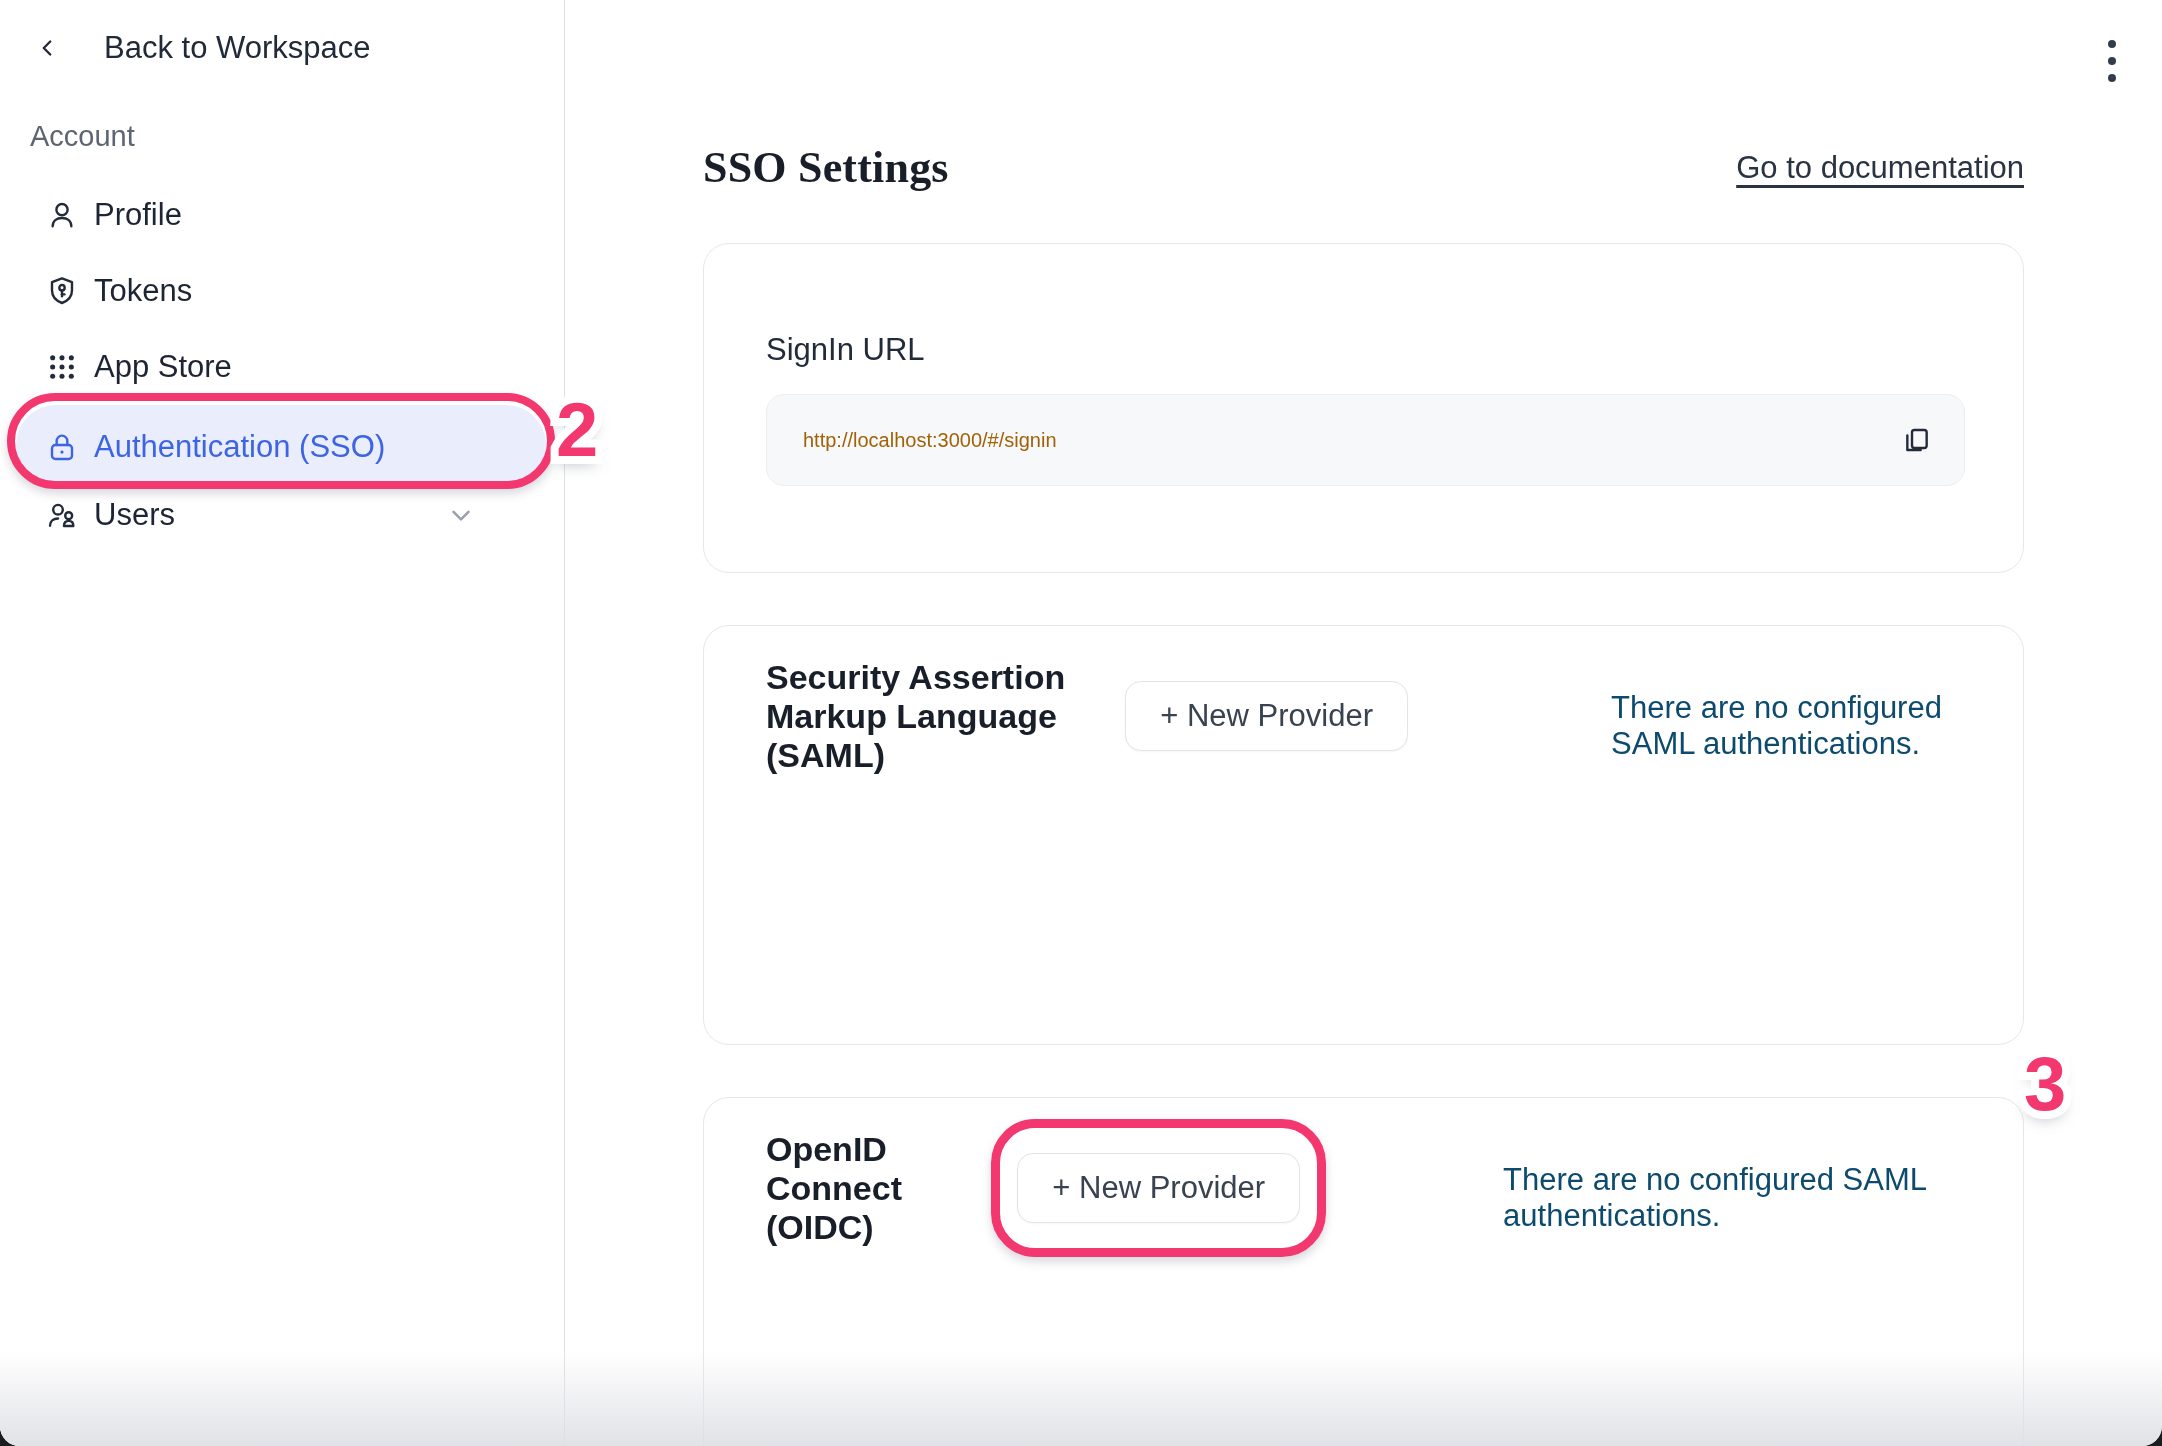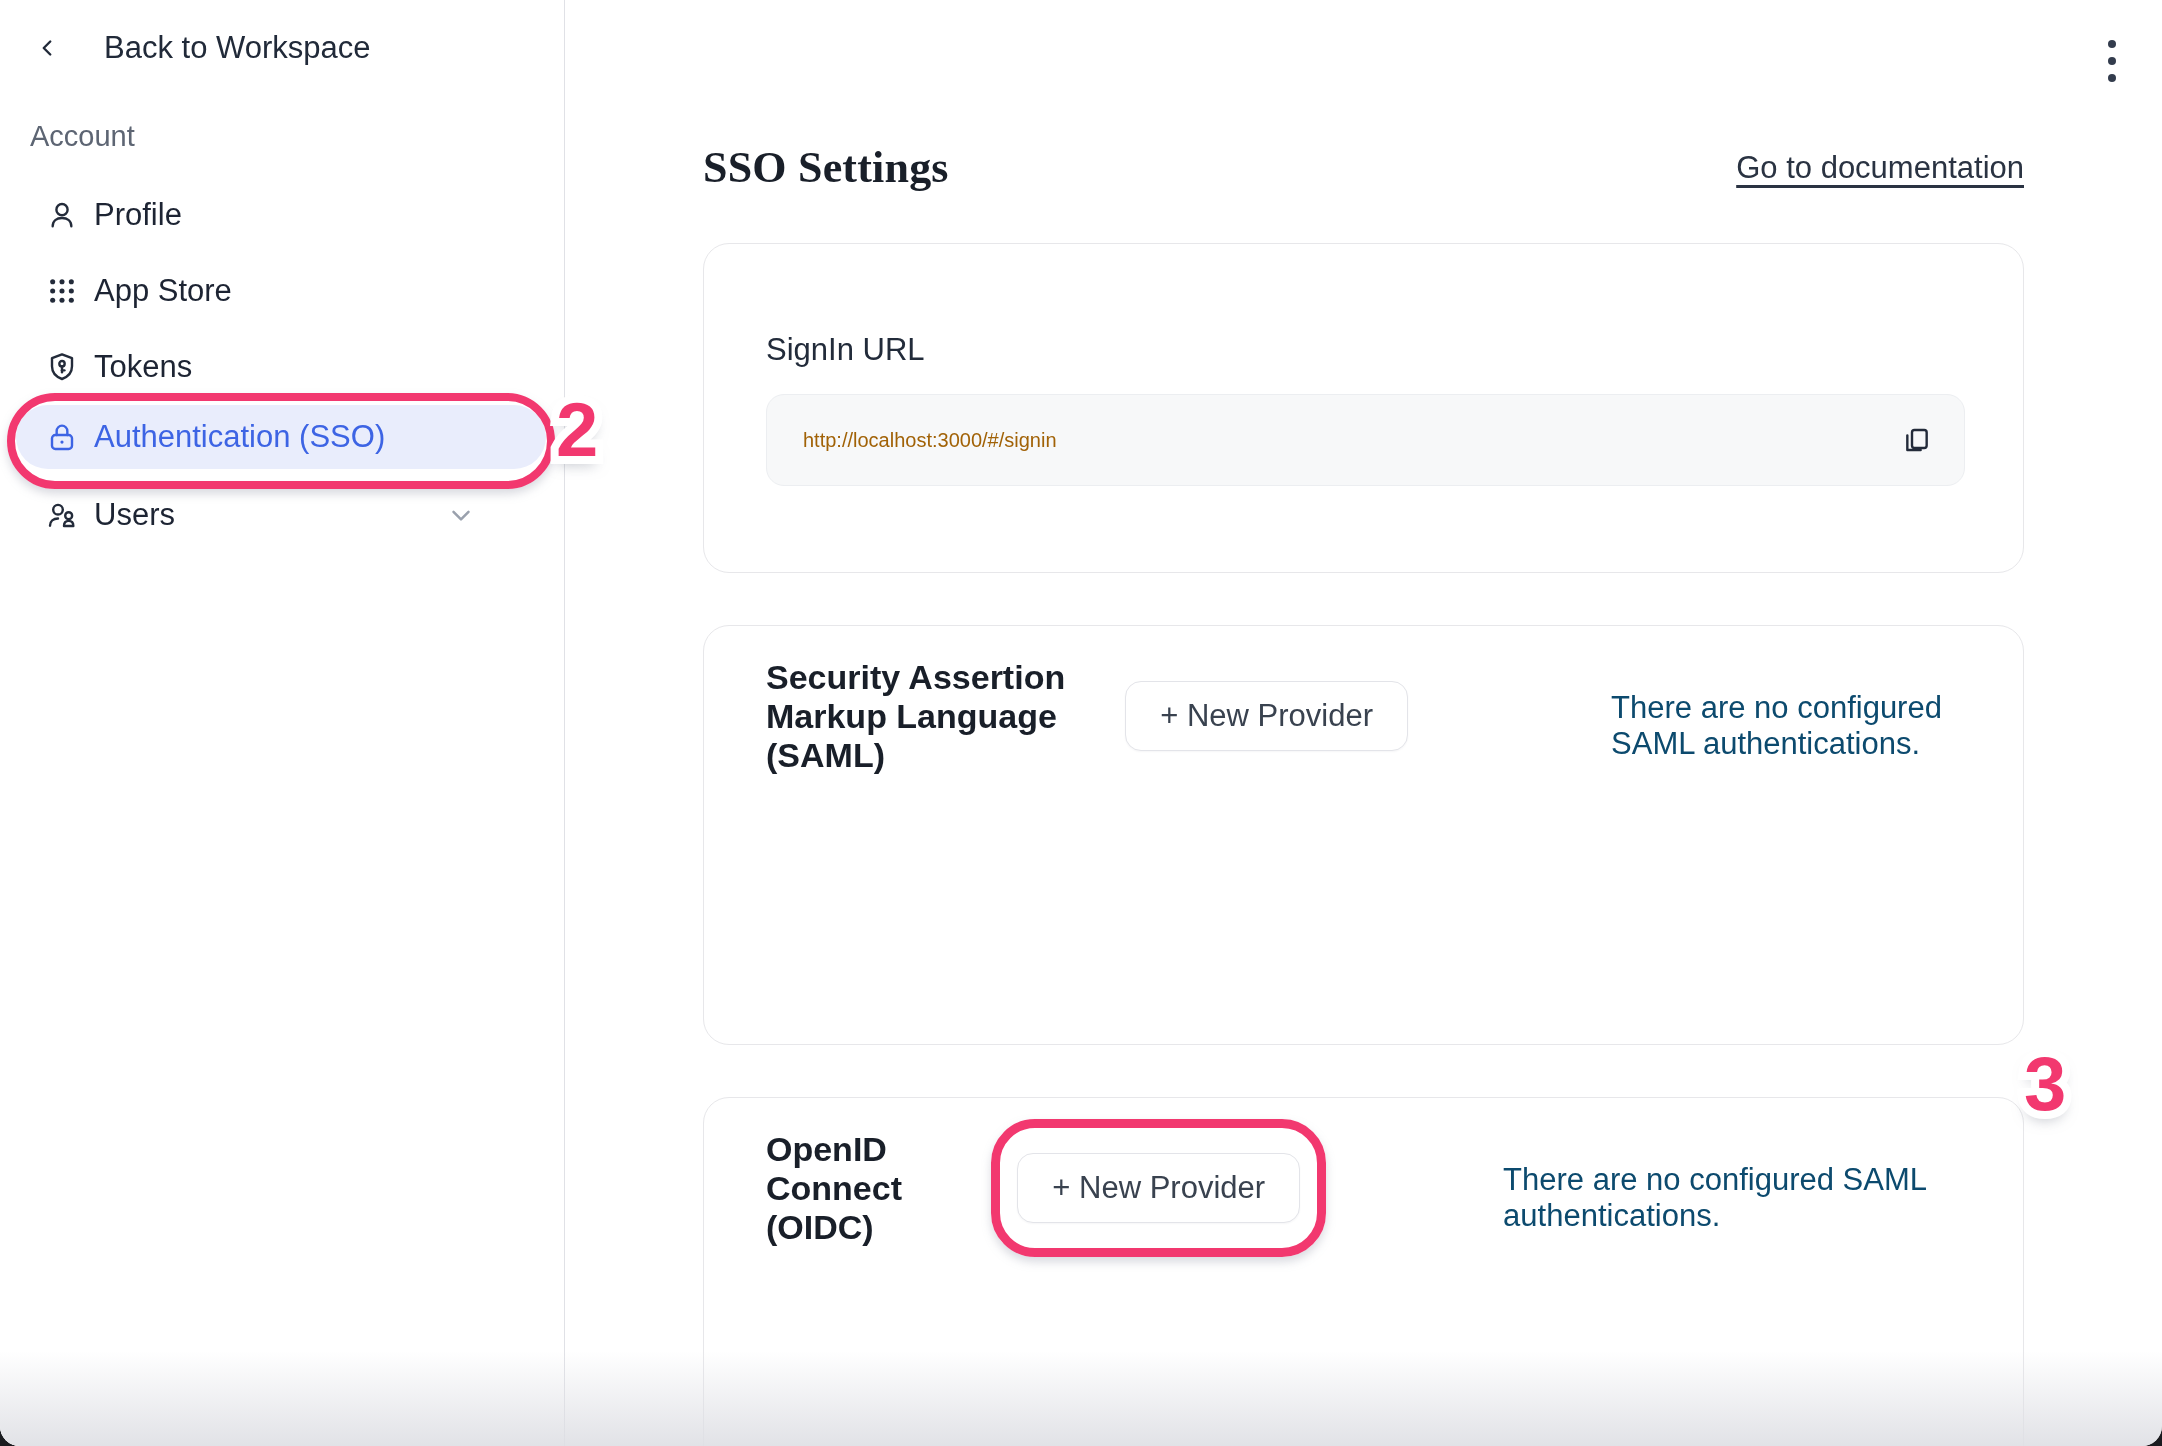--- a/index.html
+++ b/index.html
@@ -33,21 +33,21 @@
   }
   .nav{margin-top:24px;}
   .nav-item{
     display:flex;align-items:center;gap:16px;
     height:76px;padding:0 88px 0 46px;
     font-size:31px;color:#1d2433;cursor:pointer;
   }
   .nav-item .icon{display:flex;align-items:center;color:#232b3a;}
   .active-wrap{position:relative;margin:0 18px 0 16px;height:72px;}
   .nav-item.active{
-    height:64px;border-radius:40px;background:#e9edfc;
+    height:83px;border-radius:40px;background:#e9edfc;
     color:#3d64e4;padding:0 30px;
   }
   .nav-item.active .icon{color:#3d64e4;}
   .annotation-ring{
     position:absolute;pointer-events:none;
     border:8px solid #f2386f;border-radius:50px;
     box-shadow:0 5px 10px rgba(145,150,165,.35);
     z-index:5;
   }
   .ring-sidebar{inset:-12px -9px;}
@@ -150,49 +150,49 @@
     <nav class="nav">
 
       <div class="nav-item">
         <span class="icon">
           <svg width="32" height="32" viewBox="0 0 24 24" fill="none" stroke="currentColor" stroke-width="1.8" stroke-linecap="round" stroke-linejoin="round">
               <circle cx="12" cy="8" r="4.2"></circle>
               <path d="M5 20.5c0-4 3-6.2 7-6.2s7 2.2 7 6.2"></path>
             </svg>
         </span>
         <span>Profile</span>
+      </div>
+
+      <div class="nav-item">
+        <span class="icon">
+          <svg width="32" height="32" viewBox="0 0 24 24" fill="none" stroke="currentColor" stroke-width="1.8" stroke-linecap="round" stroke-linejoin="round">
+              <path d="M12 2.5l7.5 2.8v6.2c0 4.8-3.2 8-7.5 9.5-4.3-1.5-7.5-4.7-7.5-9.5V5.3z"></path>
+              <circle cx="12" cy="9.5" r="2"></circle>
+              <path d="M12 11.5v4.5"></path>
+              <path d="M12 14.5h1.8"></path>
+            </svg>
+        </span>
+        <span>Tokens</span>
       </div>
 
       <div class="nav-item">
         <span class="icon">
           <svg width="32" height="32" viewBox="0 0 24 24" fill="currentColor">
               <circle cx="5" cy="5" r="1.9"></circle>
               <circle cx="12" cy="5" r="1.9"></circle>
               <circle cx="19" cy="5" r="1.9"></circle>
               <circle cx="5" cy="12" r="1.9"></circle>
               <circle cx="12" cy="12" r="1.9"></circle>
               <circle cx="19" cy="12" r="1.9"></circle>
               <circle cx="5" cy="19" r="1.9"></circle>
               <circle cx="12" cy="19" r="1.9"></circle>
               <circle cx="19" cy="19" r="1.9"></circle>
             </svg>
         </span>
         <span>App Store</span>
-      </div>
-
-      <div class="nav-item">
-        <span class="icon">
-          <svg width="32" height="32" viewBox="0 0 24 24" fill="none" stroke="currentColor" stroke-width="1.8" stroke-linecap="round" stroke-linejoin="round">
-              <path d="M12 2.5l7.5 2.8v6.2c0 4.8-3.2 8-7.5 9.5-4.3-1.5-7.5-4.7-7.5-9.5V5.3z"></path>
-              <circle cx="12" cy="9.5" r="2"></circle>
-              <path d="M12 11.5v4.5"></path>
-              <path d="M12 14.5h1.8"></path>
-            </svg>
-        </span>
-        <span>Tokens</span>
       </div>
 
       <div class="active-wrap">
         <div class="nav-item active">
           <span class="icon">
             <svg width="32" height="32" viewBox="0 0 24 24" fill="none" stroke="currentColor" stroke-width="1.8" stroke-linecap="round" stroke-linejoin="round">
                 <rect x="4.5" y="10.5" width="15" height="10.5" rx="2.5"></rect>
                 <path d="M8 10.5V7.5a4 4 0 0 1 8 0v3"></path>
                 <circle cx="12" cy="15.8" r="1.2" fill="currentColor" stroke="none"></circle>
               </svg>

